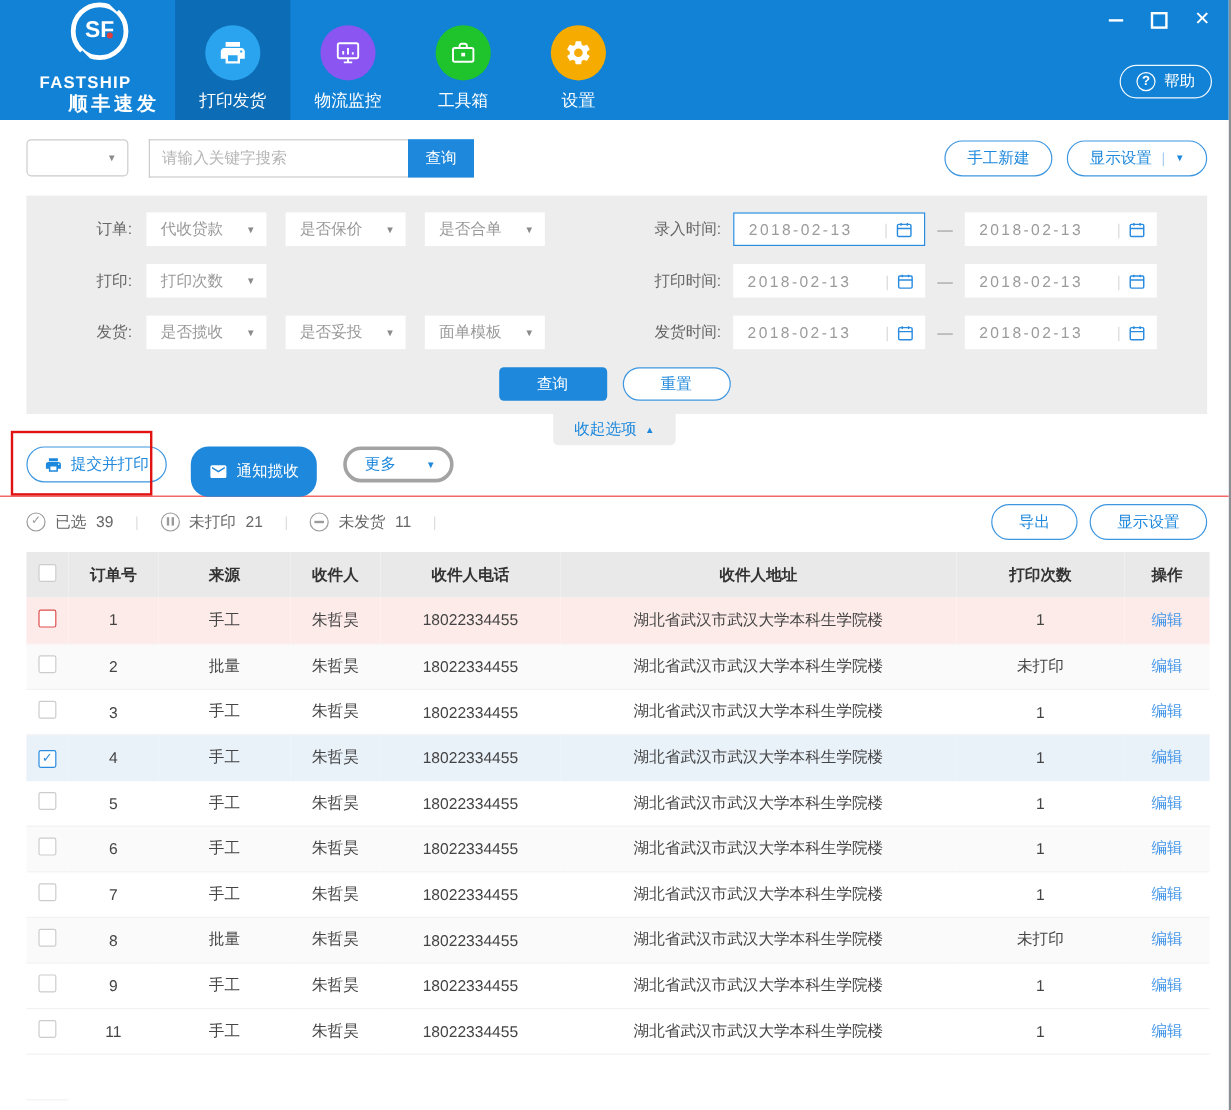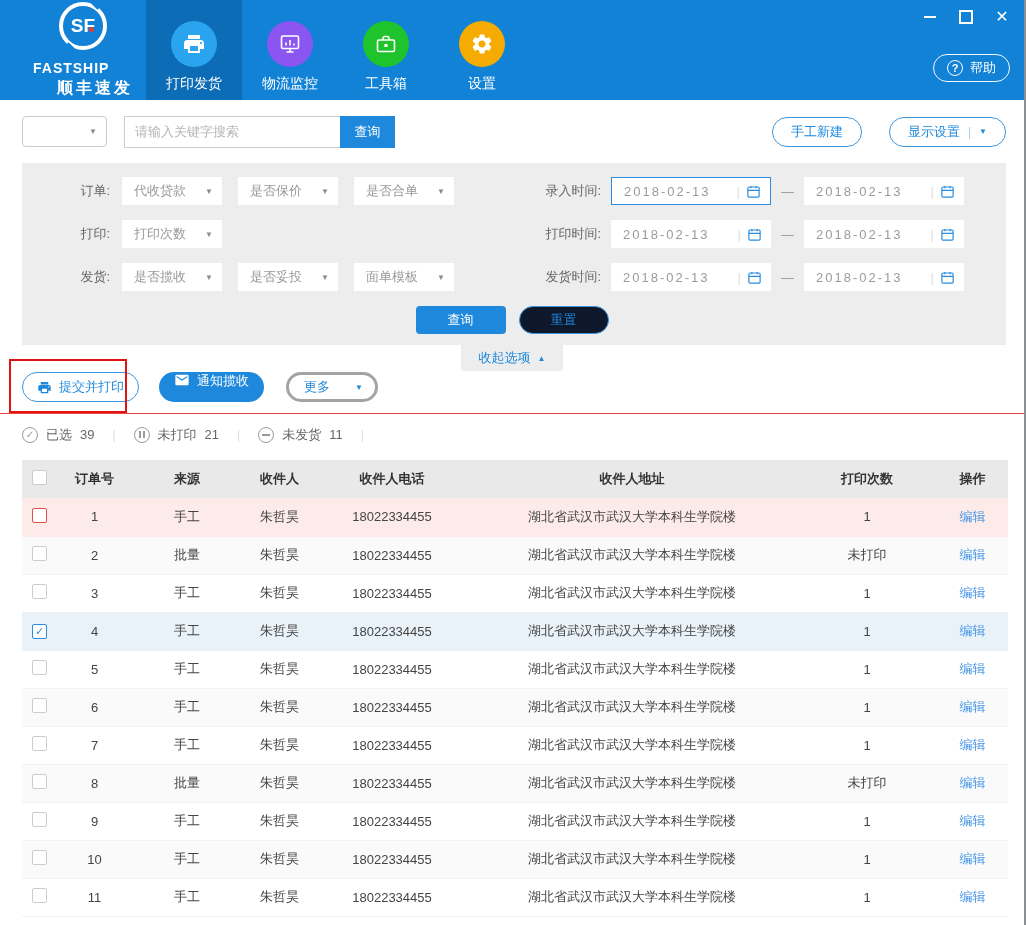--- a/index.html
+++ b/index.html
@@ -47,55 +47,55 @@
   .search-row { height:63px; display:flex; align-items:center; padding:0 18px 0 22px; }
   .mini-select { width:85px; height:31px; border:1px solid #ccc; border-radius:4px; background:#fff;
                  display:flex; align-items:center; justify-content:flex-end; padding-right:9px; cursor:pointer; }
   .caret { font-size:8px; color:#8a8a8a; }
   .caret.blue { color:#1e88dc; }
   .search-box { display:flex; margin-left:17px; }
   .search-input { width:216px; height:32px; border:1px solid #ccc; border-right:none; padding:0 10px;
                   font-size:13px; color:#333; outline:none; }
   .search-input::placeholder { color:#b5b5b5; }
   .btn-attach { width:55px; height:32px; background:#1e88dc; color:#fff; border:none; font-size:13px; cursor:pointer; }
-  .top-right-btns { margin-left:auto; display:flex; gap:27px; }
+  .top-right-btns { margin-left:auto; display:flex; gap:12px; }
   .btn-outline { height:30px; background:#fff; border:1px solid #3d96e0; color:#1e88dc; font-size:13px;
                  border-radius:15px; padding:0 18px; display:flex; align-items:center; gap:8px; cursor:pointer; }
   .btn-outline .vdiv { color:#a8cdf0; font-size:12px; }
   
   .filter-panel { margin:0 18px 0 22px; height:182px; background:#ededed; padding:14px 42px 0 38px; }
   .f-row { display:flex; align-items:center; height:28px; margin-bottom:15px; }
   .f-label { width:50px; text-align:right; font-size:13px; color:#666; margin-right:12px; flex:0 0 auto; }
   .f-select { width:100px; height:28px; background:#fff; display:flex; align-items:center; justify-content:space-between;
               padding:0 9px 0 12px; font-size:13px; color:#999; margin-right:16px; cursor:pointer; }
   .f-right { margin-left:auto; display:flex; align-items:center; }
   .f-dlabel { font-size:13px; color:#666; margin-right:10px; }
   .date-input { width:160px; height:28px; background:#fff; display:flex; align-items:center; padding:0 9px 0 12px;
                 font-size:13px; color:#9b9b9b; letter-spacing:2px; cursor:pointer; }
   .date-input.focused { border:1px solid #2a8ce0; }
   .date-input .grow { flex:1; }
   .date-input .vdiv { color:#ddd; margin-right:6px; letter-spacing:0; }
   .dash { color:#999; margin:0 10px; font-size:13px; }
   .f-buttons { display:flex; justify-content:center; gap:13px; margin-top:13px; }
   .btn-fill { height:28px; width:90px; background:#1e88dc; color:#fff; border:none; border-radius:4px;
               font-size:13px; cursor:pointer; }
-  .btn-reset { height:28px; width:90px; background:#0f172a; color:#1e88dc; border:1px solid #3d96e0; border-radius:14px;
+  .btn-reset { height:28px; width:90px; background:#ffffff; color:#1e88dc; border:1px solid #3d96e0; border-radius:14px;
                font-size:13px; cursor:pointer; }
   .collapse-wrap { display:flex; justify-content:center; }
   .collapse-tab { height:26px; background:#ededed; border-radius:0 0 4px 4px; padding:0 18px; display:flex;
                   align-items:center; gap:7px; color:#1e88dc; font-size:13px; cursor:pointer; }
   .collapse-tab .up { font-size:8px; }
   
   .action-row { height:42px; display:flex; align-items:flex-start; padding:1px 0 0 22px; position:relative; }
   .red-annotation { position:absolute; left:9px; top:-12px; width:118px; height:54px;
                     border:2px solid #e01212; pointer-events:none; z-index:5; }
   .btn-submit { height:30px; border:1px solid #3d96e0; background:#fff; color:#1e88dc; border-radius:15px;
                 font-size:13px; display:flex; align-items:center; gap:7px; padding:0 14px; cursor:pointer; }
-  .btn-notify { height:30px; background:#1e88dc; border:none; color:#fff; border-radius:15px; font-size:13px;
-                display:flex; gap:7px; padding:0 15px; margin-left:20px; cursor:pointer; }
+  .btn-notify { height:42px; background:#1e88dc; border:none; color:#fff; border-radius:15px; font-size:13px;
+                display:flex; align-items:center; gap:7px; padding:0 15px; margin-left:20px; cursor:pointer; }
   .btn-more { height:30px; width:92px; border:3px solid #a3a3a3; background:#fff; color:#1e88dc; border-radius:15px;
               font-size:13px; display:flex; align-items:center; justify-content:space-between;
               padding:0 12px 0 15px; margin-left:22px; cursor:pointer; }
   
   .summary-row { height:42px; border-top:1px solid #ef4444; display:flex; align-items:center; padding:0 18px 0 22px; }
   .sum-item { display:flex; align-items:center; gap:8px; font-size:13px; color:#666; }
   .sep { color:#ddd; margin:0 18px; font-size:12px; }
   .sicon { width:16px; height:16px; border:1px solid #9b9b9b; border-radius:50%; display:inline-flex;
            align-items:center; justify-content:center; color:#9b9b9b; flex:0 0 auto; }
   .sicon.check::before { content:"✓"; font-size:10px; line-height:1; }
@@ -355,20 +355,28 @@
     <span>未打印</span>
     <span>21</span>
   </div>
   <span class="sep">|</span>
   <div class="sum-item">
     <span class="sicon minus"></span>
     <span>未发货</span>
     <span>11</span>
   </div>
   <span class="sep">|</span>
+  <div class="sum-right">
+    <button class="btn-outline sm">
+      <span>导出</span>
+    </button>
+    <button class="btn-outline sm">
+      <span>显示设置</span>
+    </button>
+  </div>
 </section>
 
 <table class="order-table">
   <colgroup>
     <col class="c-cb">
       <col class="c-no">
       <col class="c-src">
       <col class="c-rcpt">
     <col class="c-tel">
       <col class="c-addr">
@@ -471,30 +479,20 @@
       <tr>
         <td><span class="checkbox"></span></td>
         <td>9</td>
         <td>手工</td>
         <td>朱哲昊</td>
         <td>18022334455</td>
         <td>湖北省武汉市武汉大学本科生学院楼</td>
         <td>1</td>
         <td><span class="edit-link">编辑</span></td>
       </tr>
-      <tr class="even">
-        <td><span class="checkbox"></span></td>
-        <td>10</td>
-        <td>手工</td>
-        <td>朱哲昊</td>
-        <td>18022334455</td>
-        <td>湖北省武汉市武汉大学本科生学院楼</td>
-        <td>1</td>
-        <td><span class="edit-link">编辑</span></td>
-      </tr>
       <tr>
         <td><span class="checkbox"></span></td>
         <td>11</td>
         <td>手工</td>
         <td>朱哲昊</td>
         <td>18022334455</td>
         <td>湖北省武汉市武汉大学本科生学院楼</td>
         <td>1</td>
         <td><span class="edit-link">编辑</span></td>
       </tr>

